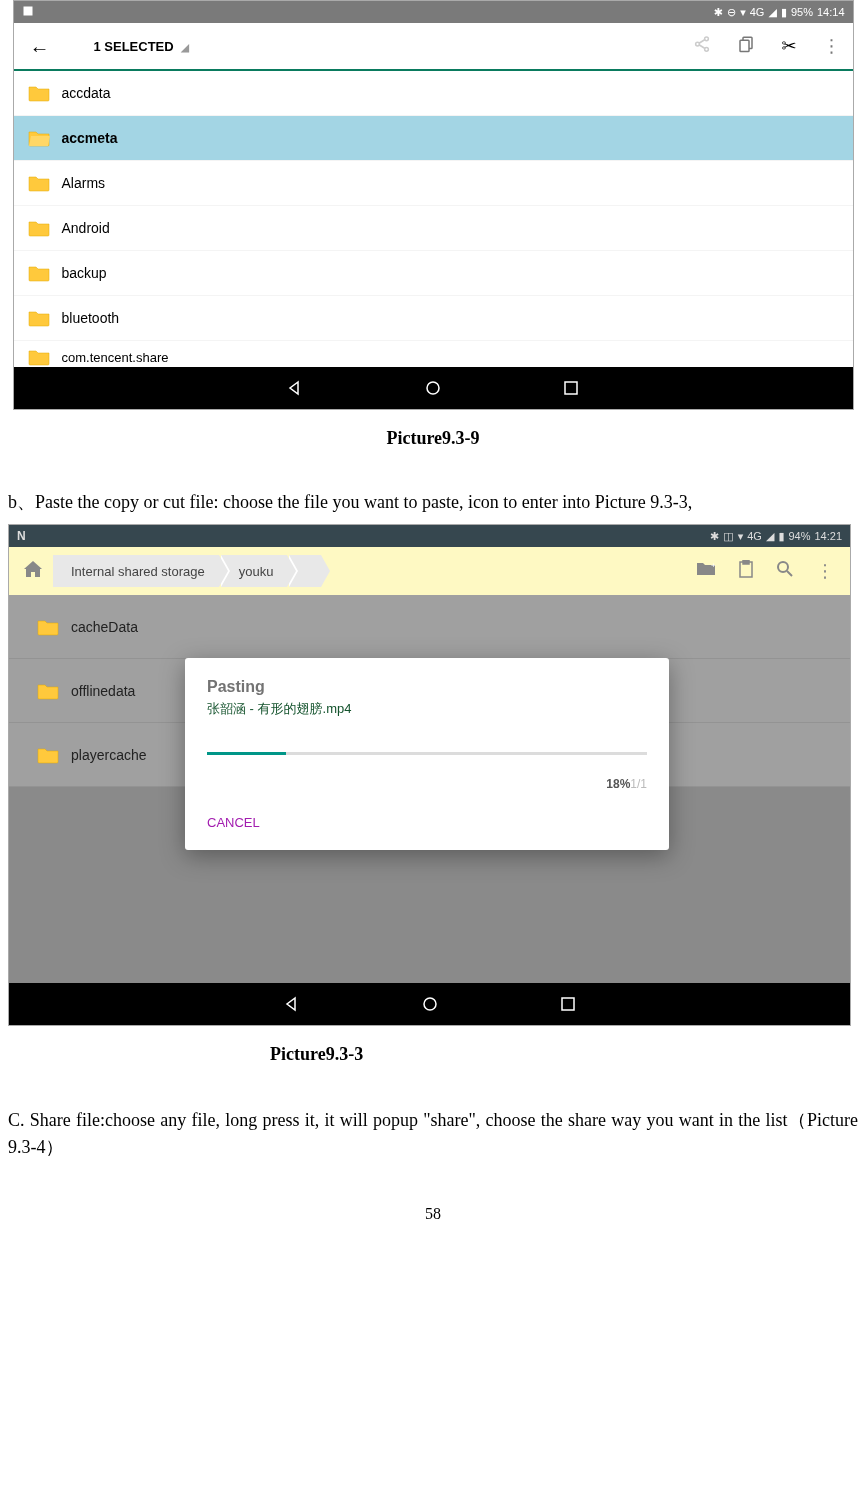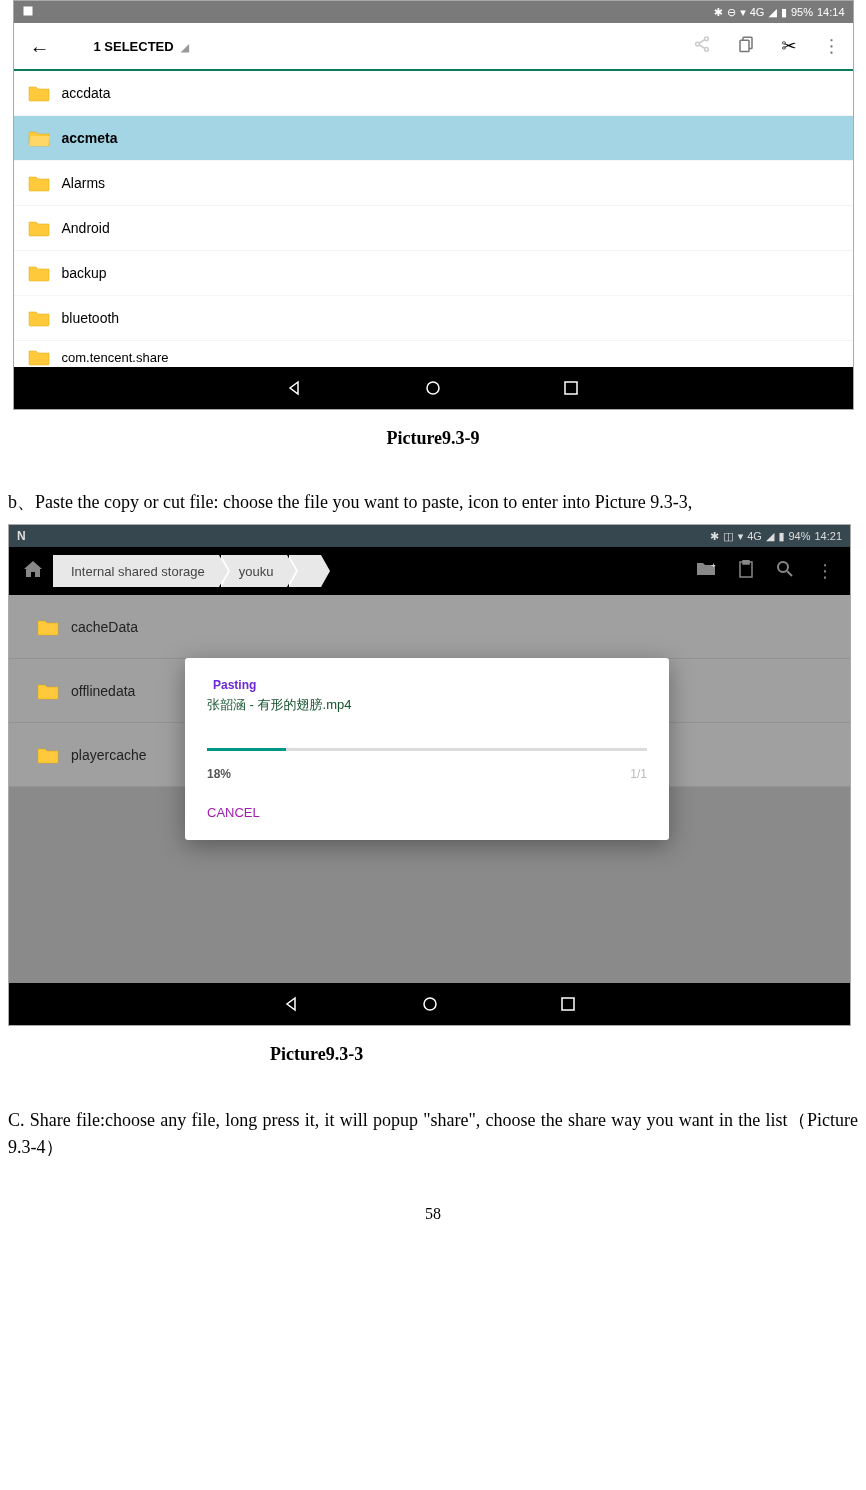--- a/index.html
+++ b/index.html
@@ -36,41 +36,41 @@
     .nav-bar span { width: 18px; height: 18px; display: flex; align-items: center; justify-content: center; }
     
     .caption { text-align: center; font-weight: bold; font-family: "Times New Roman", serif; font-size: 18px; margin: 18px 0 40px; }
     .caption.c2 { text-align: left; padding-left: 270px; margin-bottom: 42px; }
     
     .body-text { font-family: "Times New Roman", serif; font-size: 18px; line-height: 1.5; margin: 0 8px 8px; text-align: justify; }
     
     
     .ss2 { width: 843px; margin: 0 8px; }
     .status-bar-2 { background: #36474f; color: #ddd; }
-    .app-bar-2 { background: #000000; height: 48px; display: flex; align-items: center; padding: 0 8px; }
+    .app-bar-2 { background: #fef9c3; height: 48px; display: flex; align-items: center; padding: 0 8px; }
     .home-icon { width: 24px; color: #888; margin: 0 6px; font-size: 18px; }
     .breadcrumb { display: flex; flex: 1; align-items: center; }
     .crumb { height: 32px; display: flex; align-items: center; padding: 0 14px 0 18px; font-size: 13px; color: #444; position: relative; background: #e8e8e8; margin-right: 2px; }
     .crumb::after { content: ""; position: absolute; right: -9px; top: 0; width: 0; height: 0; border-top: 16px solid transparent; border-bottom: 16px solid transparent; border-left: 9px solid #e8e8e8; z-index: 2; }
     .crumb::before { content: ""; position: absolute; left: 0; top: 0; width: 0; height: 0; border-top: 16px solid transparent; border-bottom: 16px solid transparent; border-left: 9px solid #fff; }
     .crumb:first-child::before { display: none; }
     .crumb.empty { min-width: 26px; }
     .app-bar-2 .actions2 { display: flex; gap: 22px; align-items: center; color: #888; padding-right: 8px; }
     .app-bar-2 .actions2 span { font-size: 18px; }
     
     .ss2-body { background: #8a8a8a; position: relative; height: 388px; }
     .ss2-rows { position: absolute; top: 0; left: 0; right: 0; }
     .ss2-row { display: flex; align-items: center; padding: 12px 28px; height: 64px; background: rgba(200,200,200,0.35); font-size: 14px; color: #222; border-bottom: 1px solid rgba(0,0,0,0.08); }
     
     .dialog { position: absolute; left: 176px; top: 63px; width: 484px; background: #fff; border-radius: 3px; box-shadow: 0 6px 24px rgba(0,0,0,0.35); padding: 20px 22px; }
-    .dialog-title { font-weight: bold; font-size: 12px; color: #6d28d9; margin-left: 6px; }
+    .dialog-title { font-weight: bold; font-size: 16px; color: #737373; }
     .dialog-sub { font-size: 13px; color: #14532d; margin-top: 4px; }
     .progress-bar { margin-top: 34px; height: 3px; background: #dcdcdc; position: relative; }
     .progress-fill { position: absolute; left: 0; top: 0; bottom: 0; width: 18%; background: #009688; }
-    .progress-row { display: flex; justify-content: space-between; font-size: 12px; margin-top: 16px; color: #555; }
+    .progress-row { display: flex; justify-content: flex-end; font-size: 12px; margin-top: 22px; color: #555; }
     .progress-row .pct { font-weight: bold; }
     .progress-row .cnt { color: #bbb; }
     .dialog-cancel { color: #a21caf; font-weight: normal; font-size: 13px; margin-top: 24px; }
     
     .page-num { text-align: center; font-family: "Times New Roman", serif; font-size: 16px; margin-top: 44px; padding-bottom: 10px; }
     
     
     .folder-svg { fill: #ffc93c; stroke: #e0a800; stroke-width: 0.5; }
     .folder-svg-open { fill: #ffd766; }
   </style>

